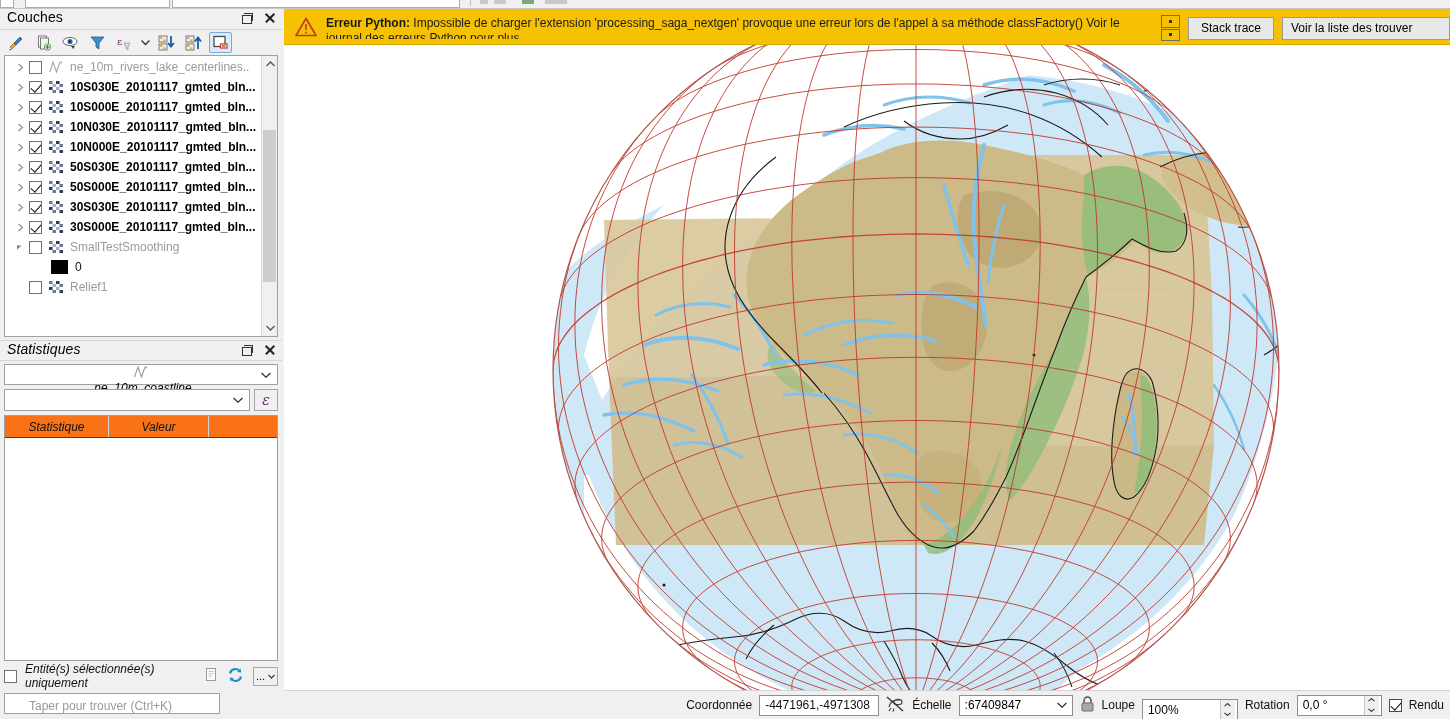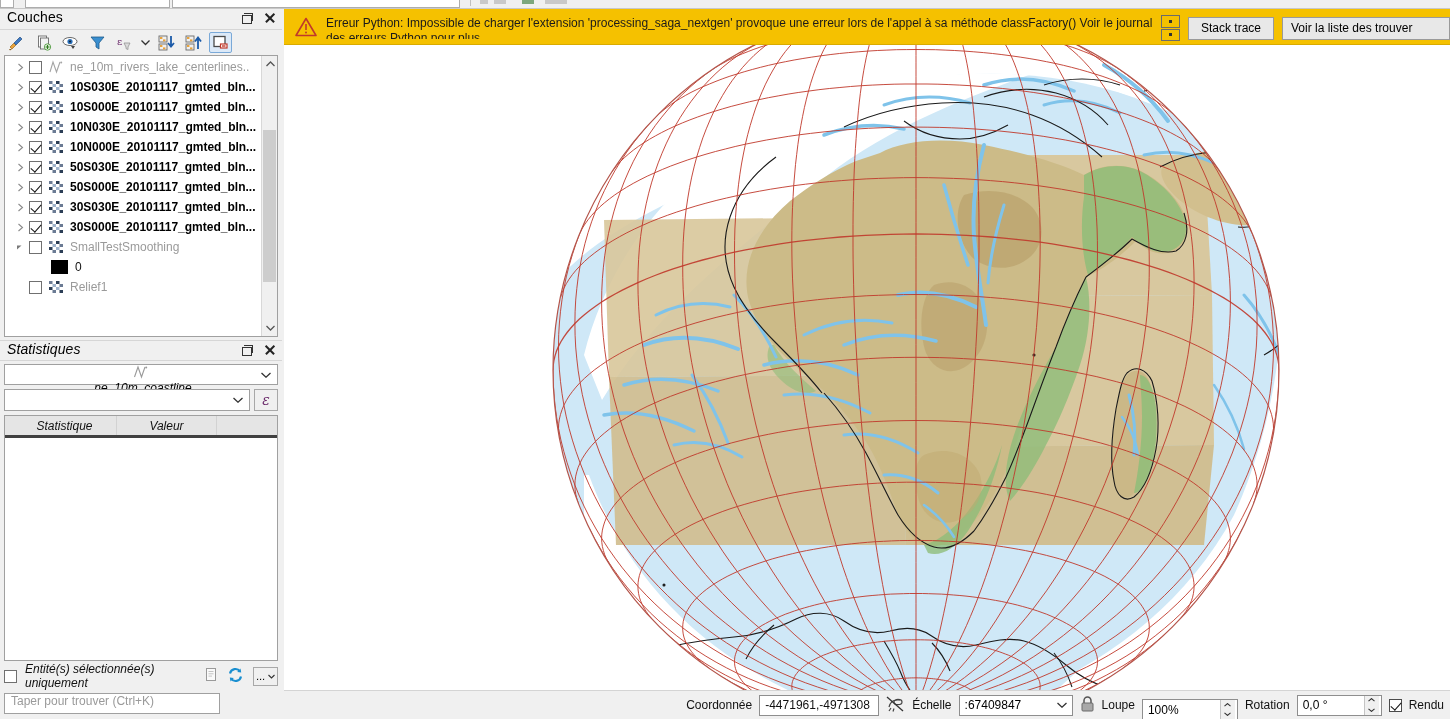--- a/index.html
+++ b/index.html
@@ -133,21 +133,21 @@
   }
   .eps-btn {
     width: 24px; height: 22px; background: #f0f0f0; border: 1px solid #a8a8a8;
     display: flex; align-items: center; justify-content: center; cursor: pointer;
     color: #6b2a6b; font-family: "DejaVu Serif", serif; font-size: 14px;
   }
   .stats-table {
     margin: 4px 4px 0 4px; background: #fff; border: 1px solid #a0a0a0;
     height: 246px; overflow: hidden;
   }
-  .st-head { display: flex; height: 22px; background: #e5e5e5; border-bottom: 3px solid #404040; padding-left: 8px; }
+  .st-head { display: flex; height: 22px; background: #f97316; border-bottom: 1px solid #404040; }
   .st-h {
     display: flex; align-items: center; justify-content: center;
     border-right: 1px solid #d2d2d2; font-size: 12px; color: #111;
   }
   .st-h.c1 { width: 104px; }
   .st-h.c2 { width: 100px; }
   .st-h.c3 { flex: 1; border-right: none; }
 
   
   .stats-footer {
@@ -158,37 +158,37 @@
   .sf-icons { margin-left: auto; display: flex; align-items: center; gap: 9px; }
   .sf-more {
     border: 1px solid #a8a8a8; background: #f0f0f0; height: 19px; width: 25px;
     display: flex; align-items: center; justify-content: center; gap: 2px; cursor: pointer;
     font-size: 11px;
   }
 
   
   .locator {
     position: absolute; left: 4px; bottom: 5px; width: 216px; height: 21px;
-    background: #fff; border: 1px solid #a0a0a0; display: flex; align-items: flex-start;
-    padding-left: 6px;
+    background: #fff; border: 1px solid #a0a0a0; display: flex; align-items: flex-end;
+    padding-left: 24px;
   }
   .locator span { color: #9a9a9a; font-size: 12px; }
 
   
   .msgbar {
     position: absolute; left: 284px; top: 9px; width: 1166px; height: 36px;
     background: #f5c100; display: flex; align-items: flex-start; overflow: hidden;
     border-bottom: 1px solid #d9ab00;
   }
   .warn-ic { margin: 8px 9px 0 11px; flex: 0 0 22px; }
   .msg-text {
     flex: 1; padding-top: 7px; font-size: 12px; line-height: 15px;
     color: #1a1a1a; max-height: 30px; overflow: hidden;
   }
-  .msg-text b { font-weight: normal; text-align: center; }
+  .msg-text b { font-weight: bold; text-align: center; }
   .msg-actions { display: flex; align-items: center; gap: 8px; padding: 6px 0 0 6px; }
   .spin {
     width: 19px; height: 26px; display: flex; flex-direction: column; gap: 1px;
   }
   .spin div {
     flex: 1; border: 1px solid #6c6c6c; background: #f5c100;
     display: flex; align-items: center; justify-content: center;
   }
   .spin div::after { content:""; width:3px; height:3px; background:#333; }
   .mb-btn {

